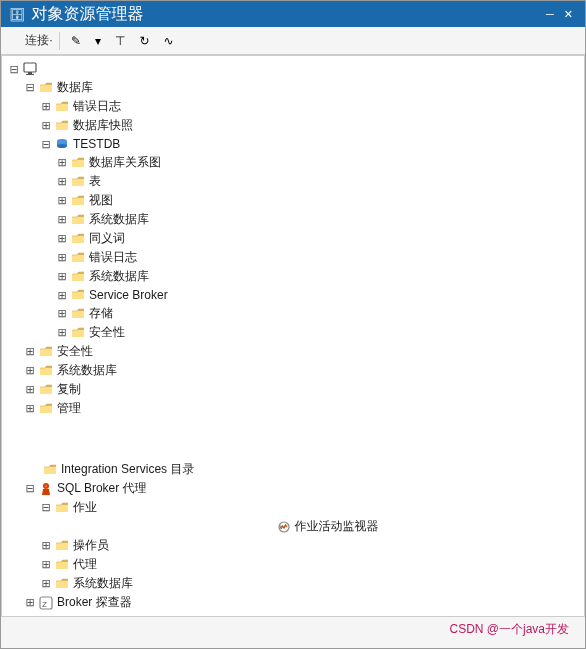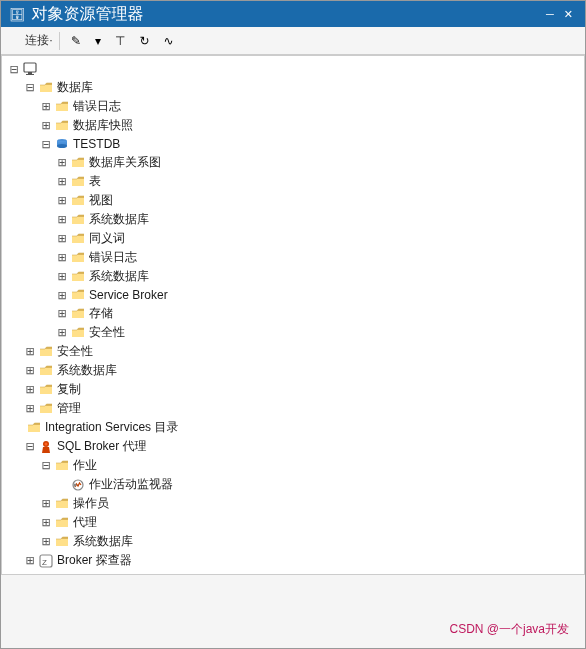--- a/index.html
+++ b/index.html
@@ -368,21 +368,21 @@
           <span class="expander" style="color: rgb(85, 85, 85); font-size: 11px;">⊞</span>
           <span class="icon">
             <svg width="14" height="14" viewBox="0 0 14 14">
               <path d="M1 4h5l1.5-2H13v9H1z" fill="#dcb55a"></path>
               <path d="M1 4h12v7H1z" fill="#ffe08a"></path>
               <path d="M1 4h5l1.5-2H13" fill="none" stroke="#c8a040" stroke-width="0.5"></path>
             </svg>
           </span>
           <span class="label">管理</span>
         </div>
-        <div class="tree-item" style="padding-left: 8px;">
+        <div class="tree-item" style="padding-left: 24px; margin-top: 42px;">
           <span class="expander" style="width: 16px;"></span>
           <span class="icon">
             <svg width="14" height="14" viewBox="0 0 14 14">
               <path d="M1 4h5l1.5-2H13v9H1z" fill="#dcb55a"></path>
               <path d="M1 4h12v7H1z" fill="#ffe08a"></path>
               <path d="M1 4h5l1.5-2H13" fill="none" stroke="#c8a040" stroke-width="0.5"></path>
             </svg>
           </span>
           <span class="label">Integration Services 目录</span>
         </div>
@@ -401,21 +401,21 @@
           <span class="expander" style="color: rgb(85, 85, 85); font-size: 11px;">⊟</span>
           <span class="icon">
             <svg width="14" height="14" viewBox="0 0 14 14">
               <path d="M1 4h5l1.5-2H13v9H1z" fill="#dcb55a"></path>
               <path d="M1 4h12v7H1z" fill="#ffe08a"></path>
               <path d="M1 4h5l1.5-2H13" fill="none" stroke="#c8a040" stroke-width="0.5"></path>
             </svg>
           </span>
           <span class="label">作业</span>
         </div>
-        <div class="tree-item" style="padding-left: 52px;">
+        <div class="tree-item" style="padding-left: 52px; justify-content: center;">
           <span class="expander" style="width: 16px;"></span>
           <span class="icon">
             <svg width="14" height="14" viewBox="0 0 14 14">
               <circle cx="7" cy="7" r="5" fill="none" stroke="#888" stroke-width="1.2"></circle>
               <path d="M4,9 L5.5,6 L7,8 L8.5,5 L10,7" fill="none" stroke="#c04000" stroke-width="1.2"></path>
               <circle cx="4" cy="7" r="1.5" fill="#888"></circle>
             </svg>
           </span>
           <span class="label">作业活动监视器</span>
         </div>

